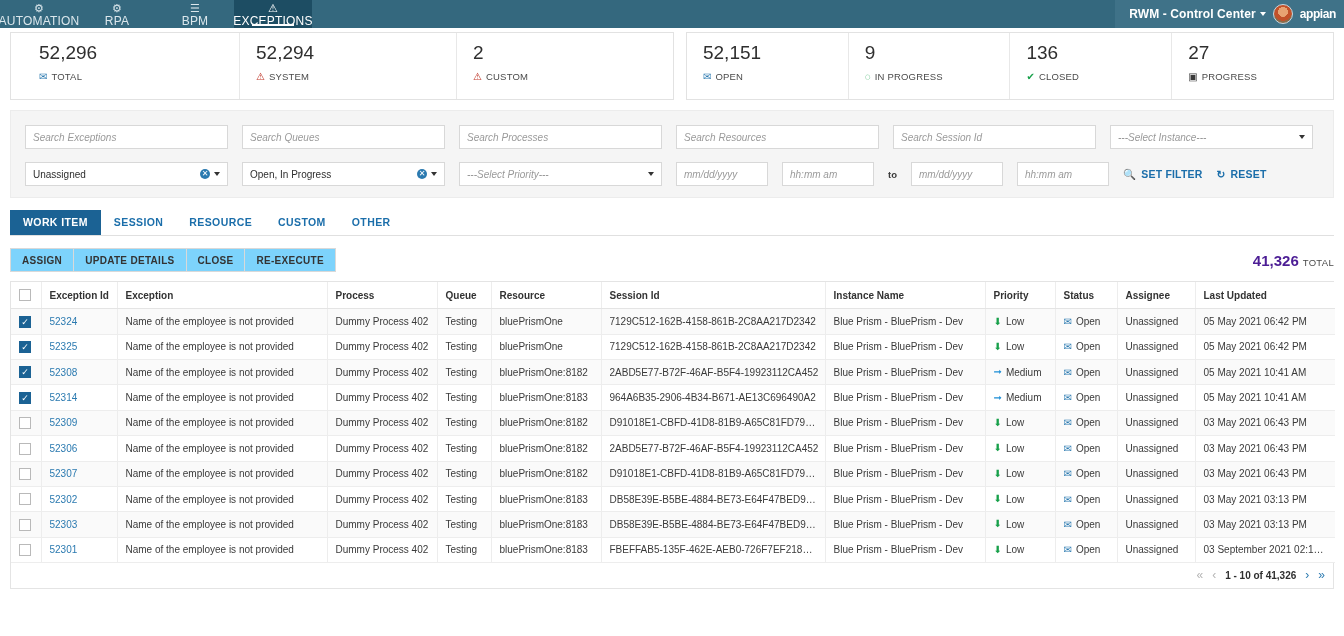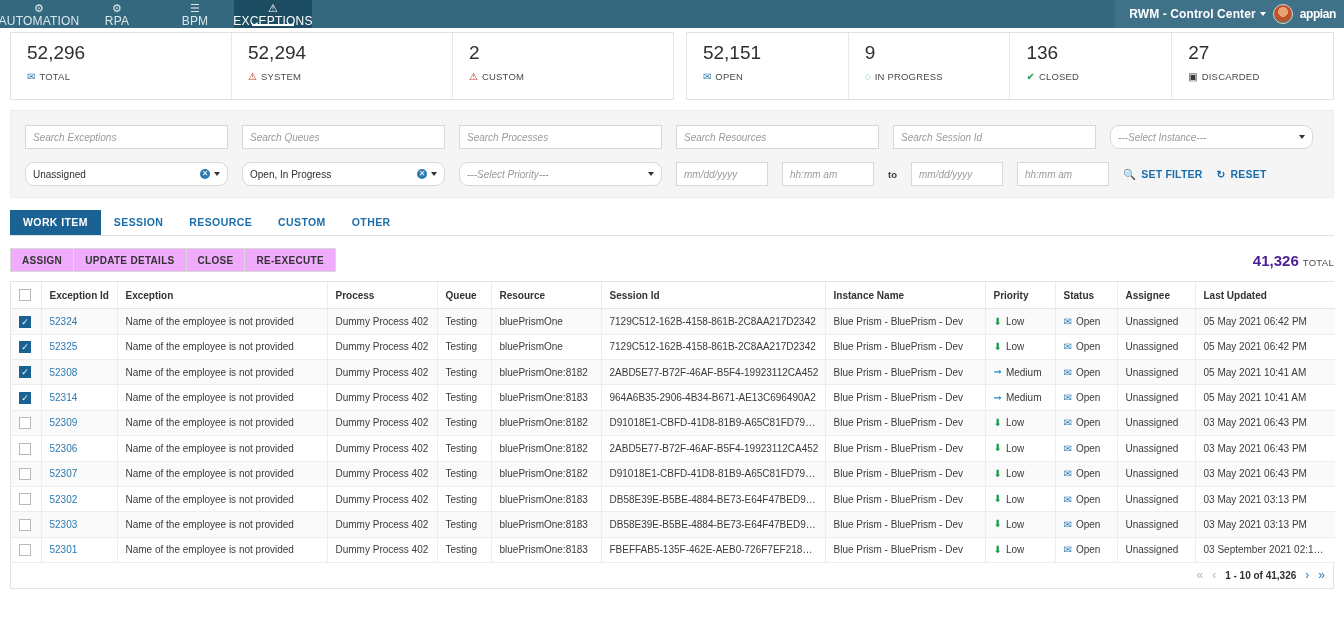--- a/index.html
+++ b/index.html
@@ -63,21 +63,21 @@
     display: flex; gap: 12px;
     padding: 4px 10px 0 10px;
     height: 72px;
   }
   .kpi-group {
     display: flex;
     border: 1px solid #e2e2e2;
     background: #ffffff;
     height: 68px;
   }
-  .kpi-group.g1 { width: 668px; }
+  .kpi-group.g1 { width: 668px; padding-left: 12px; }
   .kpi-group.g2 { width: 652px; }
   .kpi-cell {
     flex: 1;
     padding: 8px 0 0 16px;
     border-right: 1px solid #e8e8e8;
     display: flex; flex-direction: column; justify-content: flex-start;
   }
   .kpi-cell:last-child { border-right: none; }
   .kpi-value { font-size: 19px; color: #2f2f2f; font-weight: normal; line-height: 24px; }
   .kpi-label-row { display: flex; align-items: center; gap: 4px; margin-top: 6px; }
@@ -105,21 +105,20 @@
     display: flex; align-items: center;
   }
   .inp.ph { color: #9a9a9a; font-style: italic; }
   .w-text { width: 203px; }
   .w-sel  { width: 203px; }
   .w-date { width: 92px; }
   .sel {
     position: relative;
     display: flex; align-items: center;
     justify-content: space-between;
-    border-radius: 9px;
   }
   .sel .val { font-size: 10px; color: #2f2f2f; }
   .sel .val.ph { color: #9a9a9a; font-style: italic; }
   .sel-ctrls { display: flex; align-items: center; gap: 4px; }
   .clear-x {
     width: 10px; height: 10px; border-radius: 50%;
     background: #2b7ab0; color: #fff;
     font-size: 8px; line-height: 10px; text-align: center;
   }
   .arr { width: 0; height: 0; border-left: 3.5px solid transparent; border-right: 3.5px solid transparent; border-top: 4px solid #333; }
@@ -137,21 +136,21 @@
     padding: 6px 13px 7px 13px;
     color: #1b6eaa; cursor: pointer;
   }
   .tab.active { background: #1b6294; color: #ffffff; }
 
   
   .action-bar { margin: 12px 10px 0 10px; display: flex; align-items: center; }
   .btns { display: flex; }
   .abtn {
     height: 24px; padding: 0 11px;
-    border: 1px solid #d9d9d9; background: #f0abfc;
+    border: 1px solid #d9d9d9; background: #7dd3fc;
     font-size: 10px; font-weight: bold; letter-spacing: .3px;
     color: #333333; cursor: pointer;
     display: flex; align-items: center;
     margin-left: -1px;
     font-family: "Liberation Sans", sans-serif;
   }
   .abtn:first-child { margin-left: 0; }
   .total-box { margin-left: auto; display: flex; align-items: baseline; gap: 4px; }
   .total-num { font-size: 15px; font-weight: bold; color: #4c1d95; }
   .total-lbl { font-size: 9.5px; color: #4a4a4a; letter-spacing: .3px; }
@@ -291,21 +290,21 @@
       <div class="kpi-value">136</div>
       <div class="kpi-label-row">
         <span class="kpi-ic" style="color:#17a04a">✔</span>
         <span class="kpi-label">CLOSED</span>
       </div>
     </div>
     <div class="kpi-cell">
       <div class="kpi-value">27</div>
       <div class="kpi-label-row">
         <span class="kpi-ic" style="color:#3a3a3a">▣</span>
-        <span class="kpi-label">DISCARDED</span>
+        <span class="kpi-label">PROGRESS</span>
       </div>
     </div>
   </div>
 </div>
 
 <div class="filter-panel">
   <div class="filter-row">
     <div class="inp w-text ph">Search Exceptions</div>
     <div class="inp w-text ph">Search Queues</div>
     <div class="inp w-text ph">Search Processes</div>

